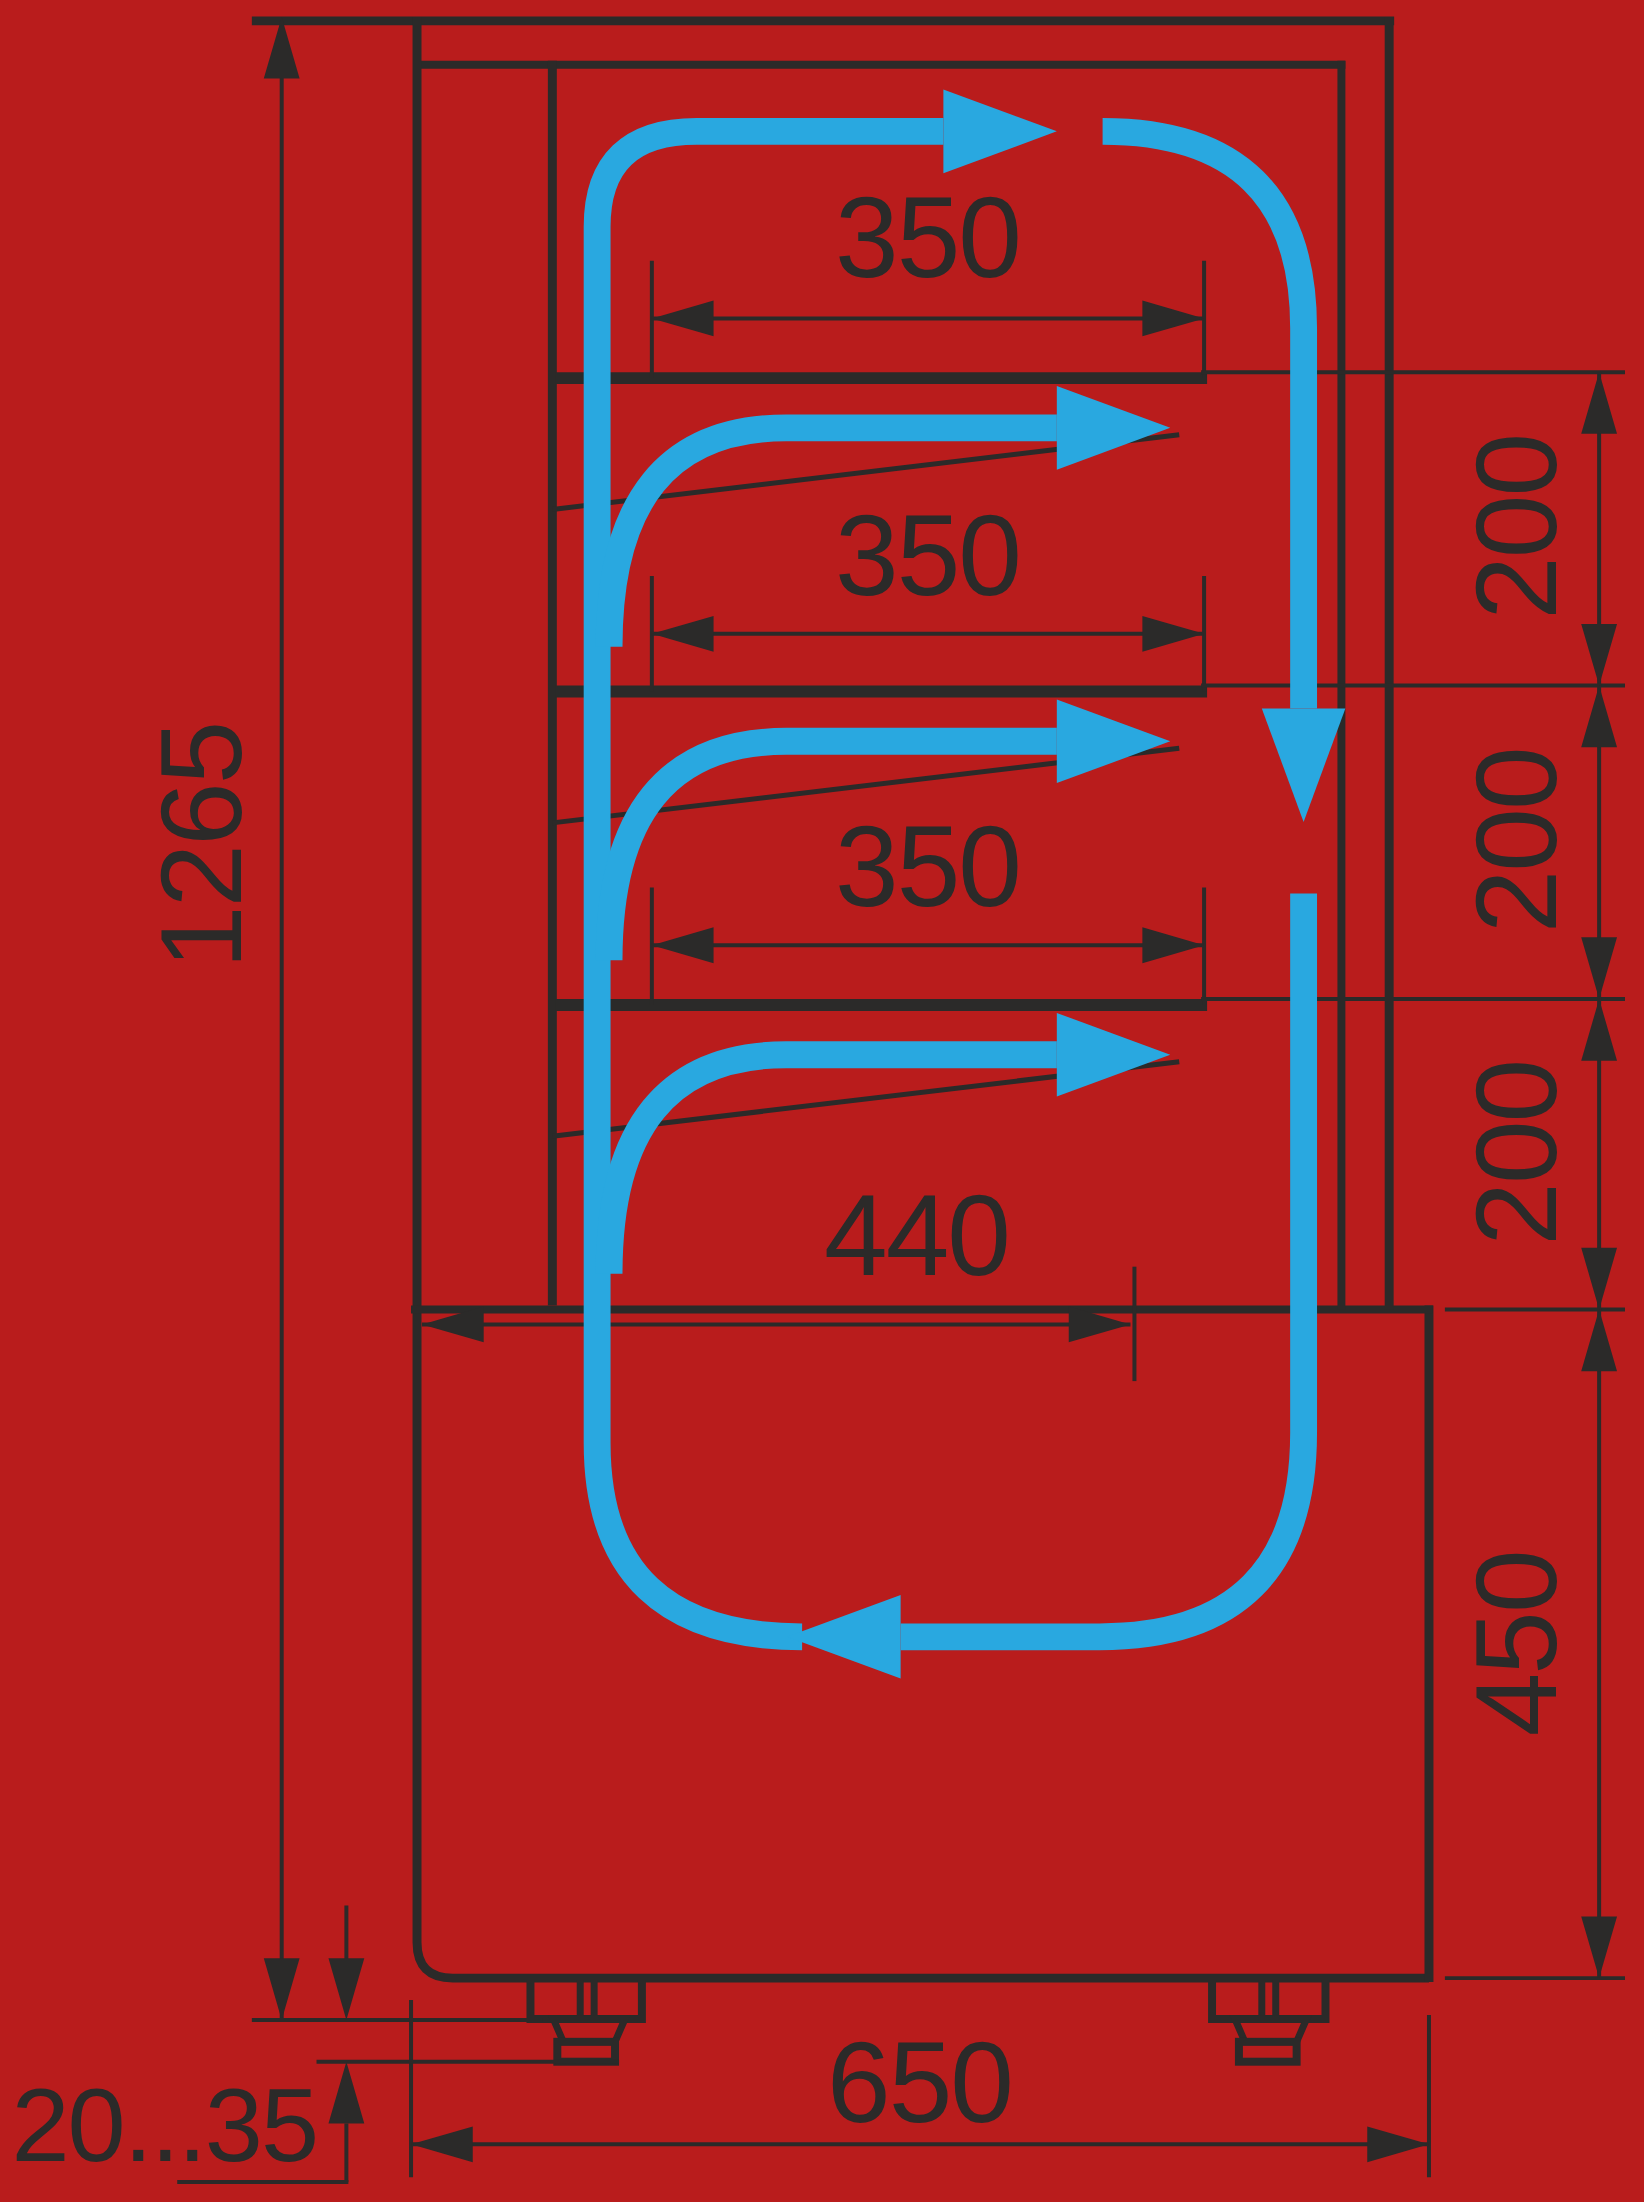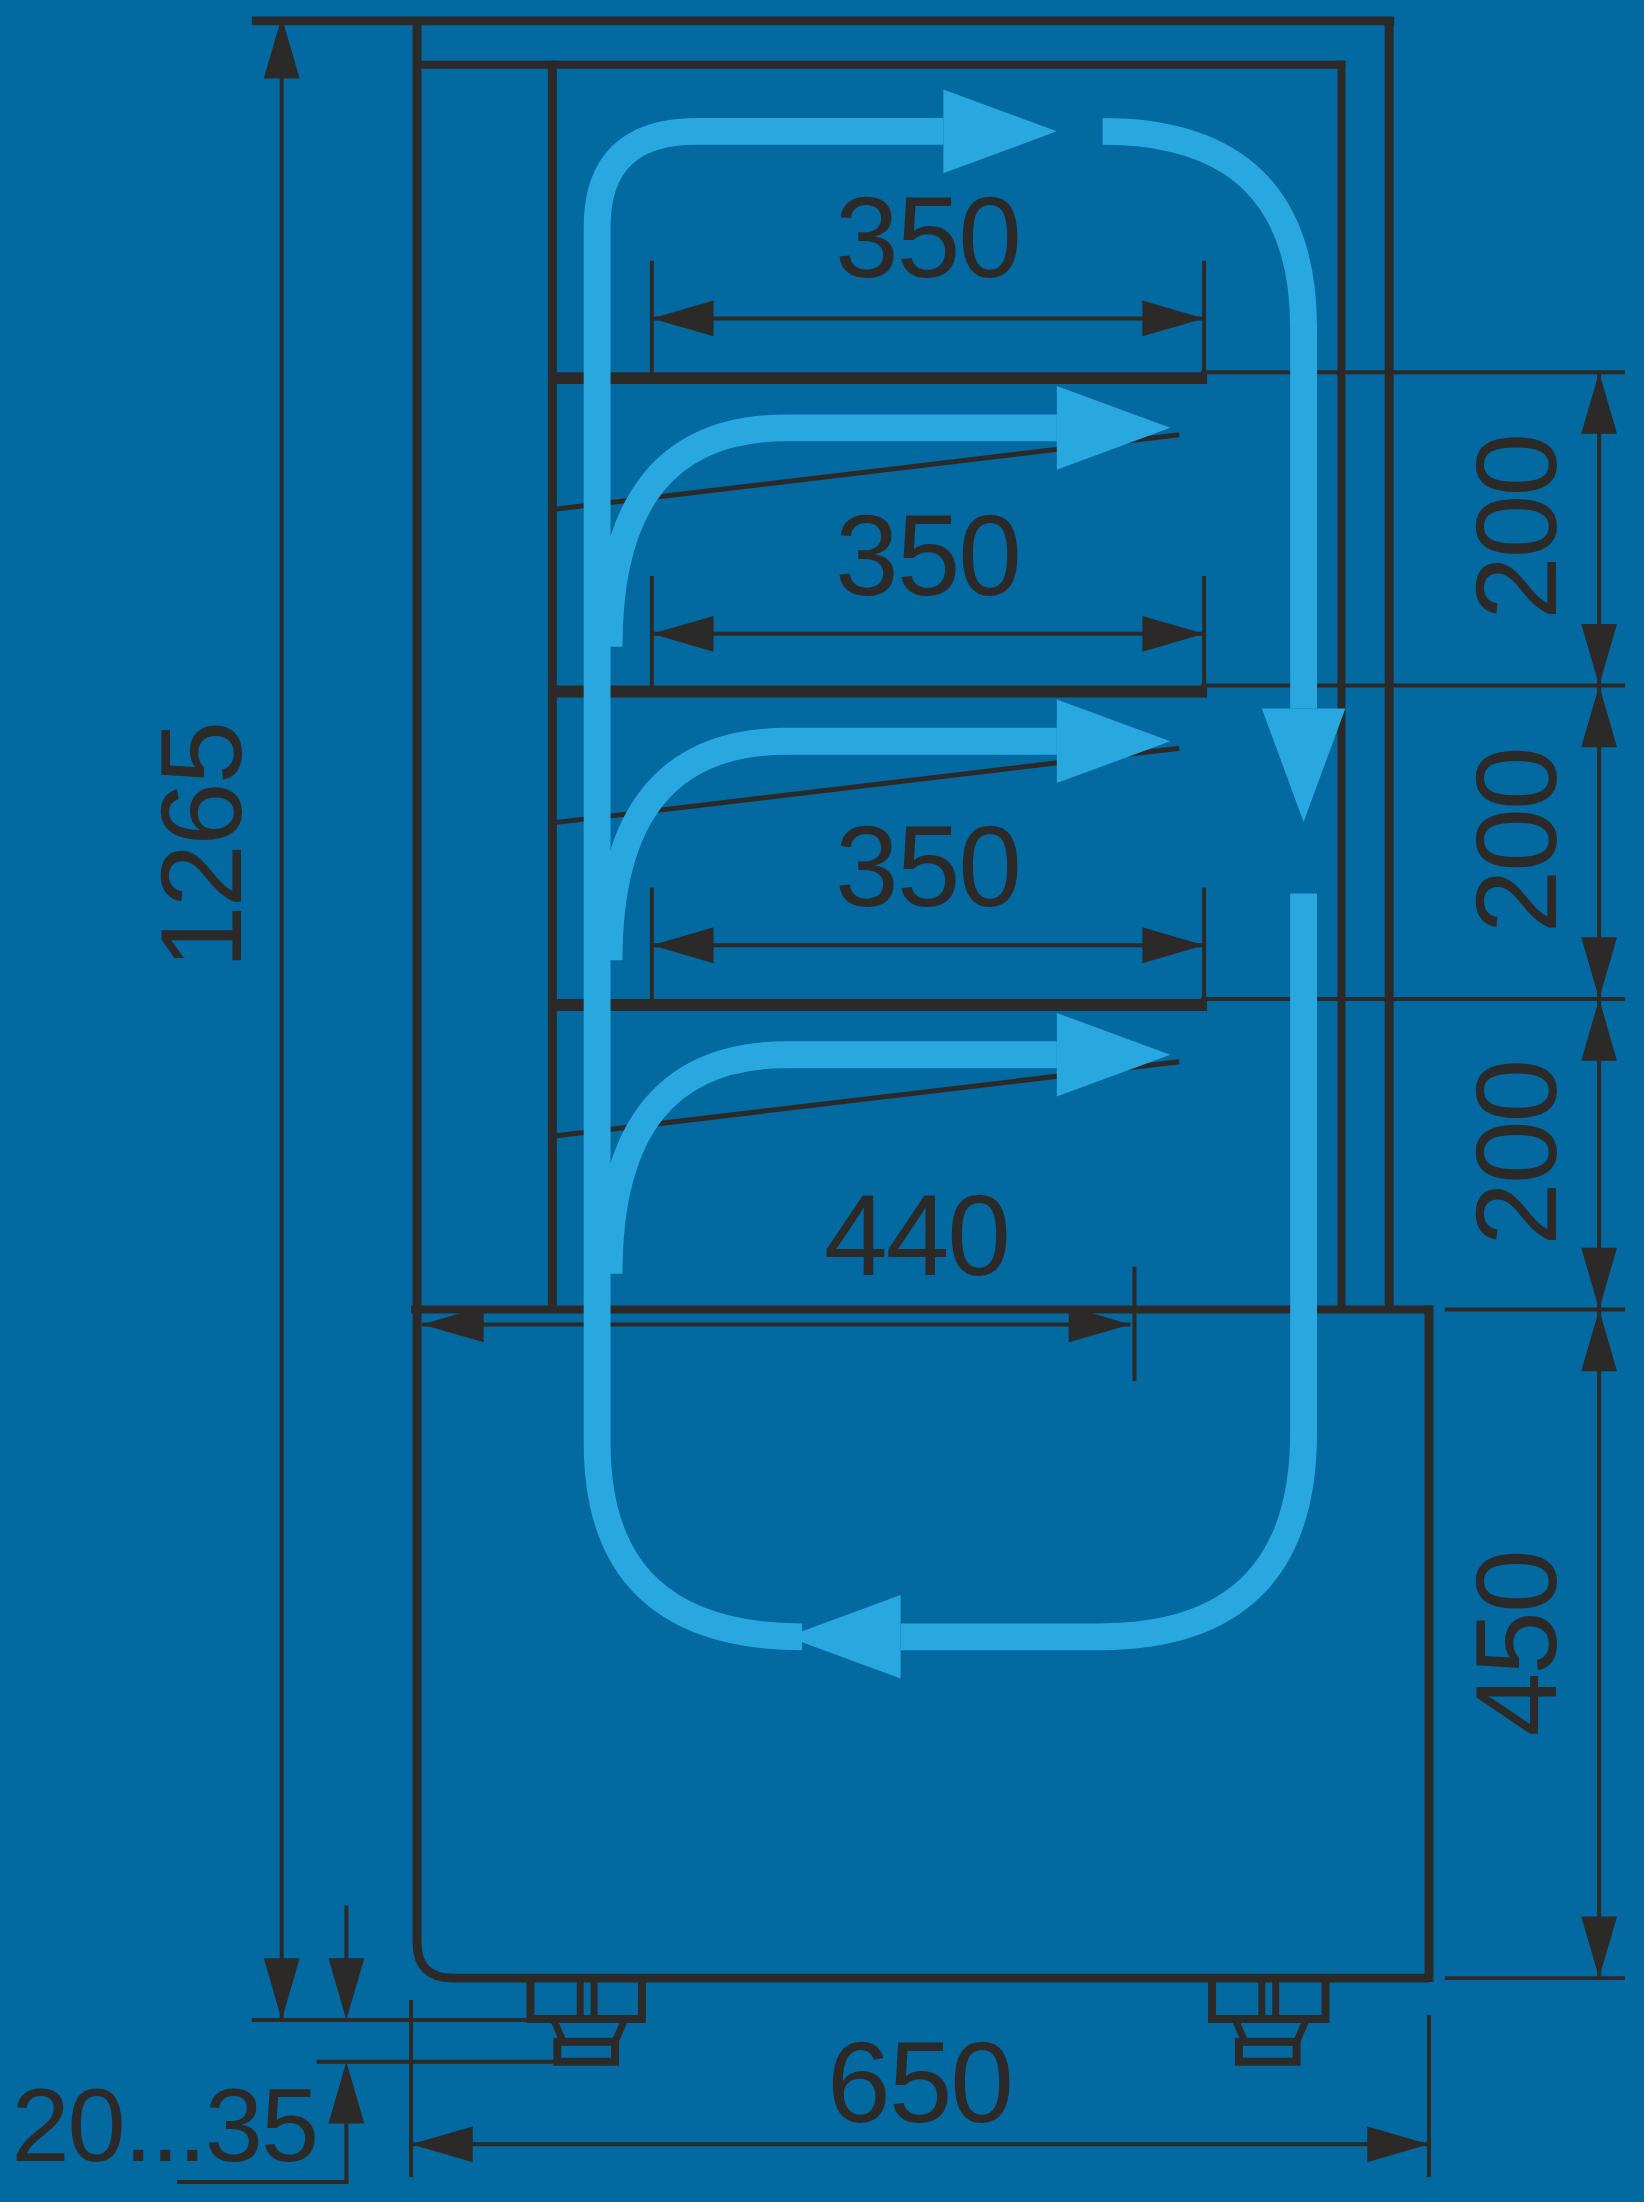--- a/index.html
+++ b/index.html
@@ -1,16 +1,16 @@
 <!DOCTYPE html>
 <html><head>
 <meta charset="utf-8">
 <style>
   html,body{margin:0;padding:0;background:#ffffff;}
-  .stage{position:relative;width:1645px;height:2203px;background:#0369a1;overflow:hidden;}
+  .stage{position:relative;width:1645px;height:2203px;background:#b91c1c;overflow:hidden;}
   svg{display:block;}
   text{
     font-family:"Liberation Sans", sans-serif;
     fill:#2b2a29;
     font-weight:400;
     letter-spacing:-2px;
   }
   .dim-text{font-size:115px;}
   .dim-text-small{font-size:105px;}
 </style>

